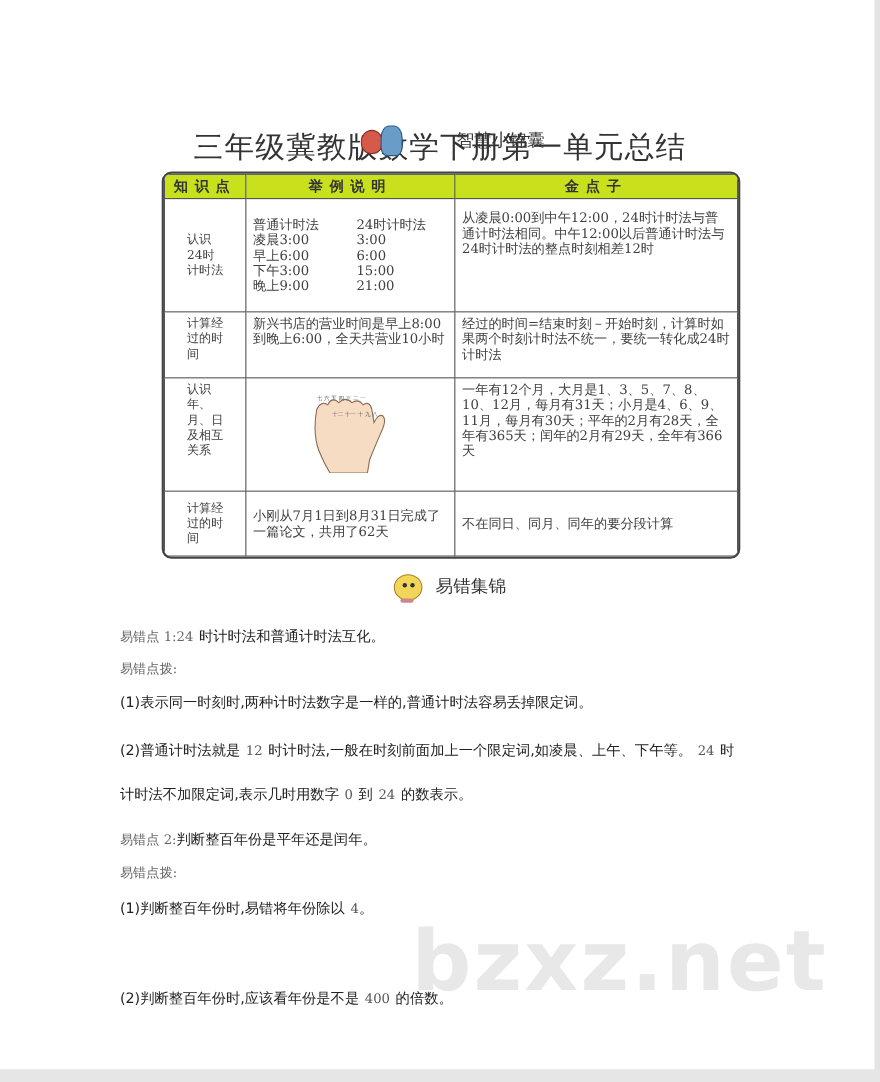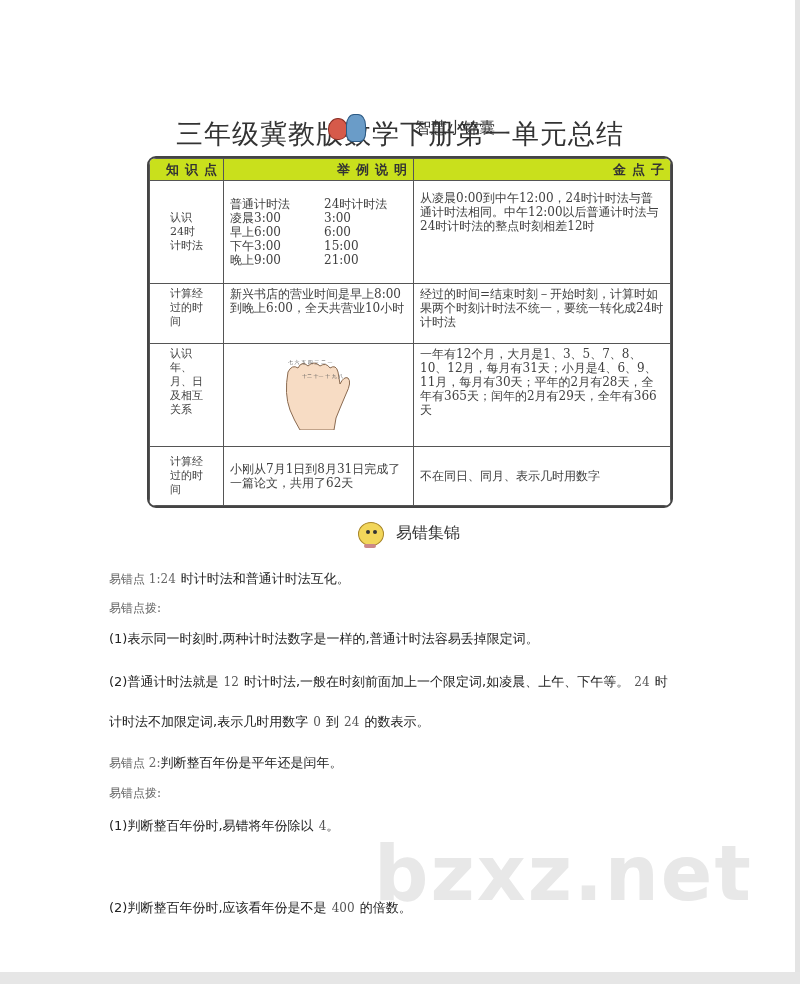--- a/index.html
+++ b/index.html
@@ -25,21 +25,21 @@
     .icon-lemon .eye { position: absolute; top: 14px; width: 4px; height: 4px; background: #333; border-radius: 50%; }
     .icon-lemon .feet { position: absolute; left: 10px; top: 28px; width: 12px; height: 4px; background: #c88; border-radius: 2px; }
 
     .table-wrap {
       position: absolute; left: 147px; top: 156px; width: 522px; height: 348px;
       border: 2px solid #444; border-radius: 9px; overflow: hidden; background: #fff;
     }
     table { border-collapse: collapse; width: 100%; height: 100%; table-layout: fixed; }
     th {
       background: #c9e01c; height: 21px; font-family: "DejaVu Serif", serif; font-weight: bold;
-      font-size: 13px; letter-spacing: 6px; color: #333; border: 1px solid #555; padding: 0; text-align: right;
+      font-size: 13px; letter-spacing: 6px; color: #333; border: 1px solid #555; padding: 0;
     }
     td {
       border: 1px solid #555; vertical-align: middle; font-family: "DejaVu Serif", serif;
       font-size: 12px; line-height: 14px; color: #404040; padding: 3px 6px;
     }
     td.k { padding: 3px 20px; font-size: 11px; }
     td.top { vertical-align: top; }
     .col1 { width: 74px; } .col2 { width: 190px; }
     .pairs { display: grid; grid-template-columns: 94px 80px; row-gap: 0; }
     .hand-cell { position: relative; }
@@ -115,21 +115,21 @@
             <path d="M10 18 Q14 10 20 14 Q24 6 30 12 Q36 6 42 12 Q48 8 52 14 Q58 10 60 18 L62 30 Q66 22 70 24 Q74 28 68 40 Q62 54 58 64 L56 76 L22 76 Q16 66 12 56 Q6 40 10 18 Z" fill="#f7dcc4" stroke="#8a6a50" stroke-width="1"></path>
             <text x="10" y="10" font-size="5" fill="#555">七 六 五 四 三 二 一</text>
             <text x="24" y="24" font-size="5" fill="#555">十二 十一 十 九 八</text>
           </svg>
         </td>
         <td class="top">一年有12个月，大月是1、3、5、7、8、10、12月，每月有31天；小月是4、6、9、11月，每月有30天；平年的2月有28天，全年有365天；闰年的2月有29天，全年有366天</td>
       </tr>
       <tr style="height:40px">
         <td class="k">计算经过的时间</td>
         <td>小刚从7月1日到8月31日完成了一篇论文，共用了62天</td>
-        <td>不在同日、同月、表示几时用数字</td>
+        <td>不在同日、同月、同年的要分段计算</td>
       </tr>
     </tbody>
   </table>
 </div>
 
 <div class="subhead sh2">
   <div class="icon-lemon">
     <div class="body"></div>
       <div class="eye" style="left:12px"></div>
       <div class="eye" style="left:19px"></div>

